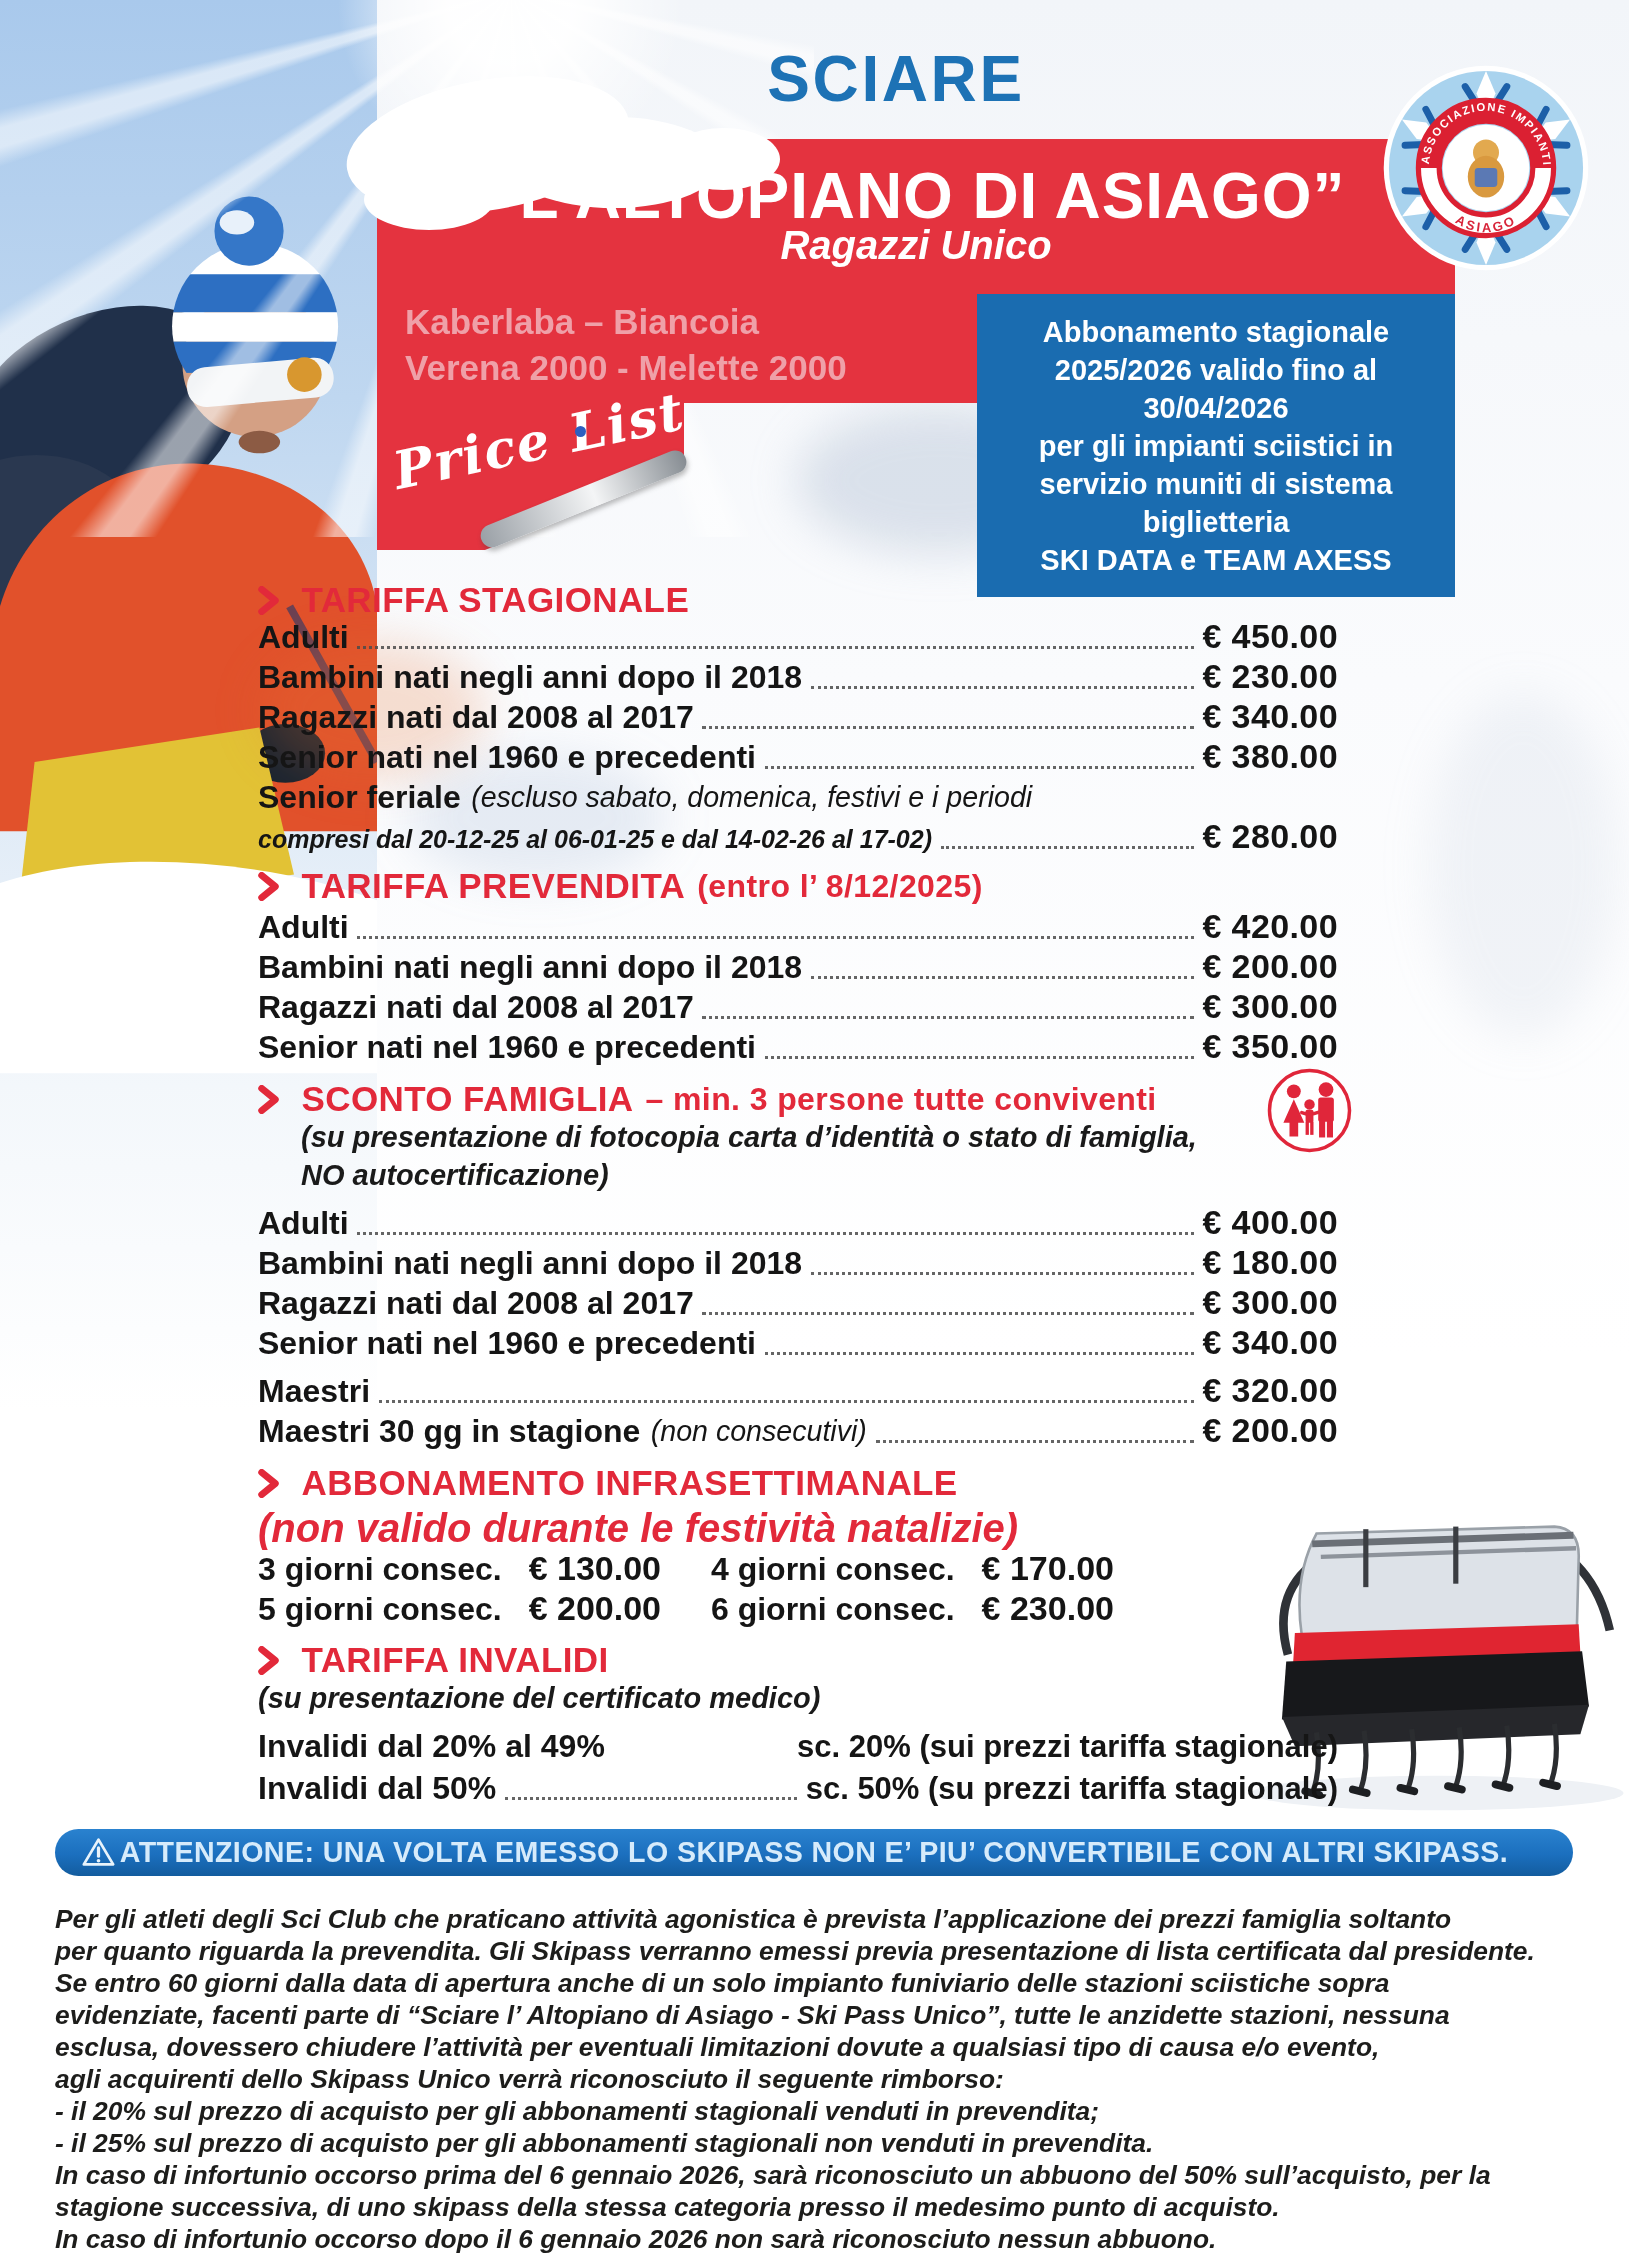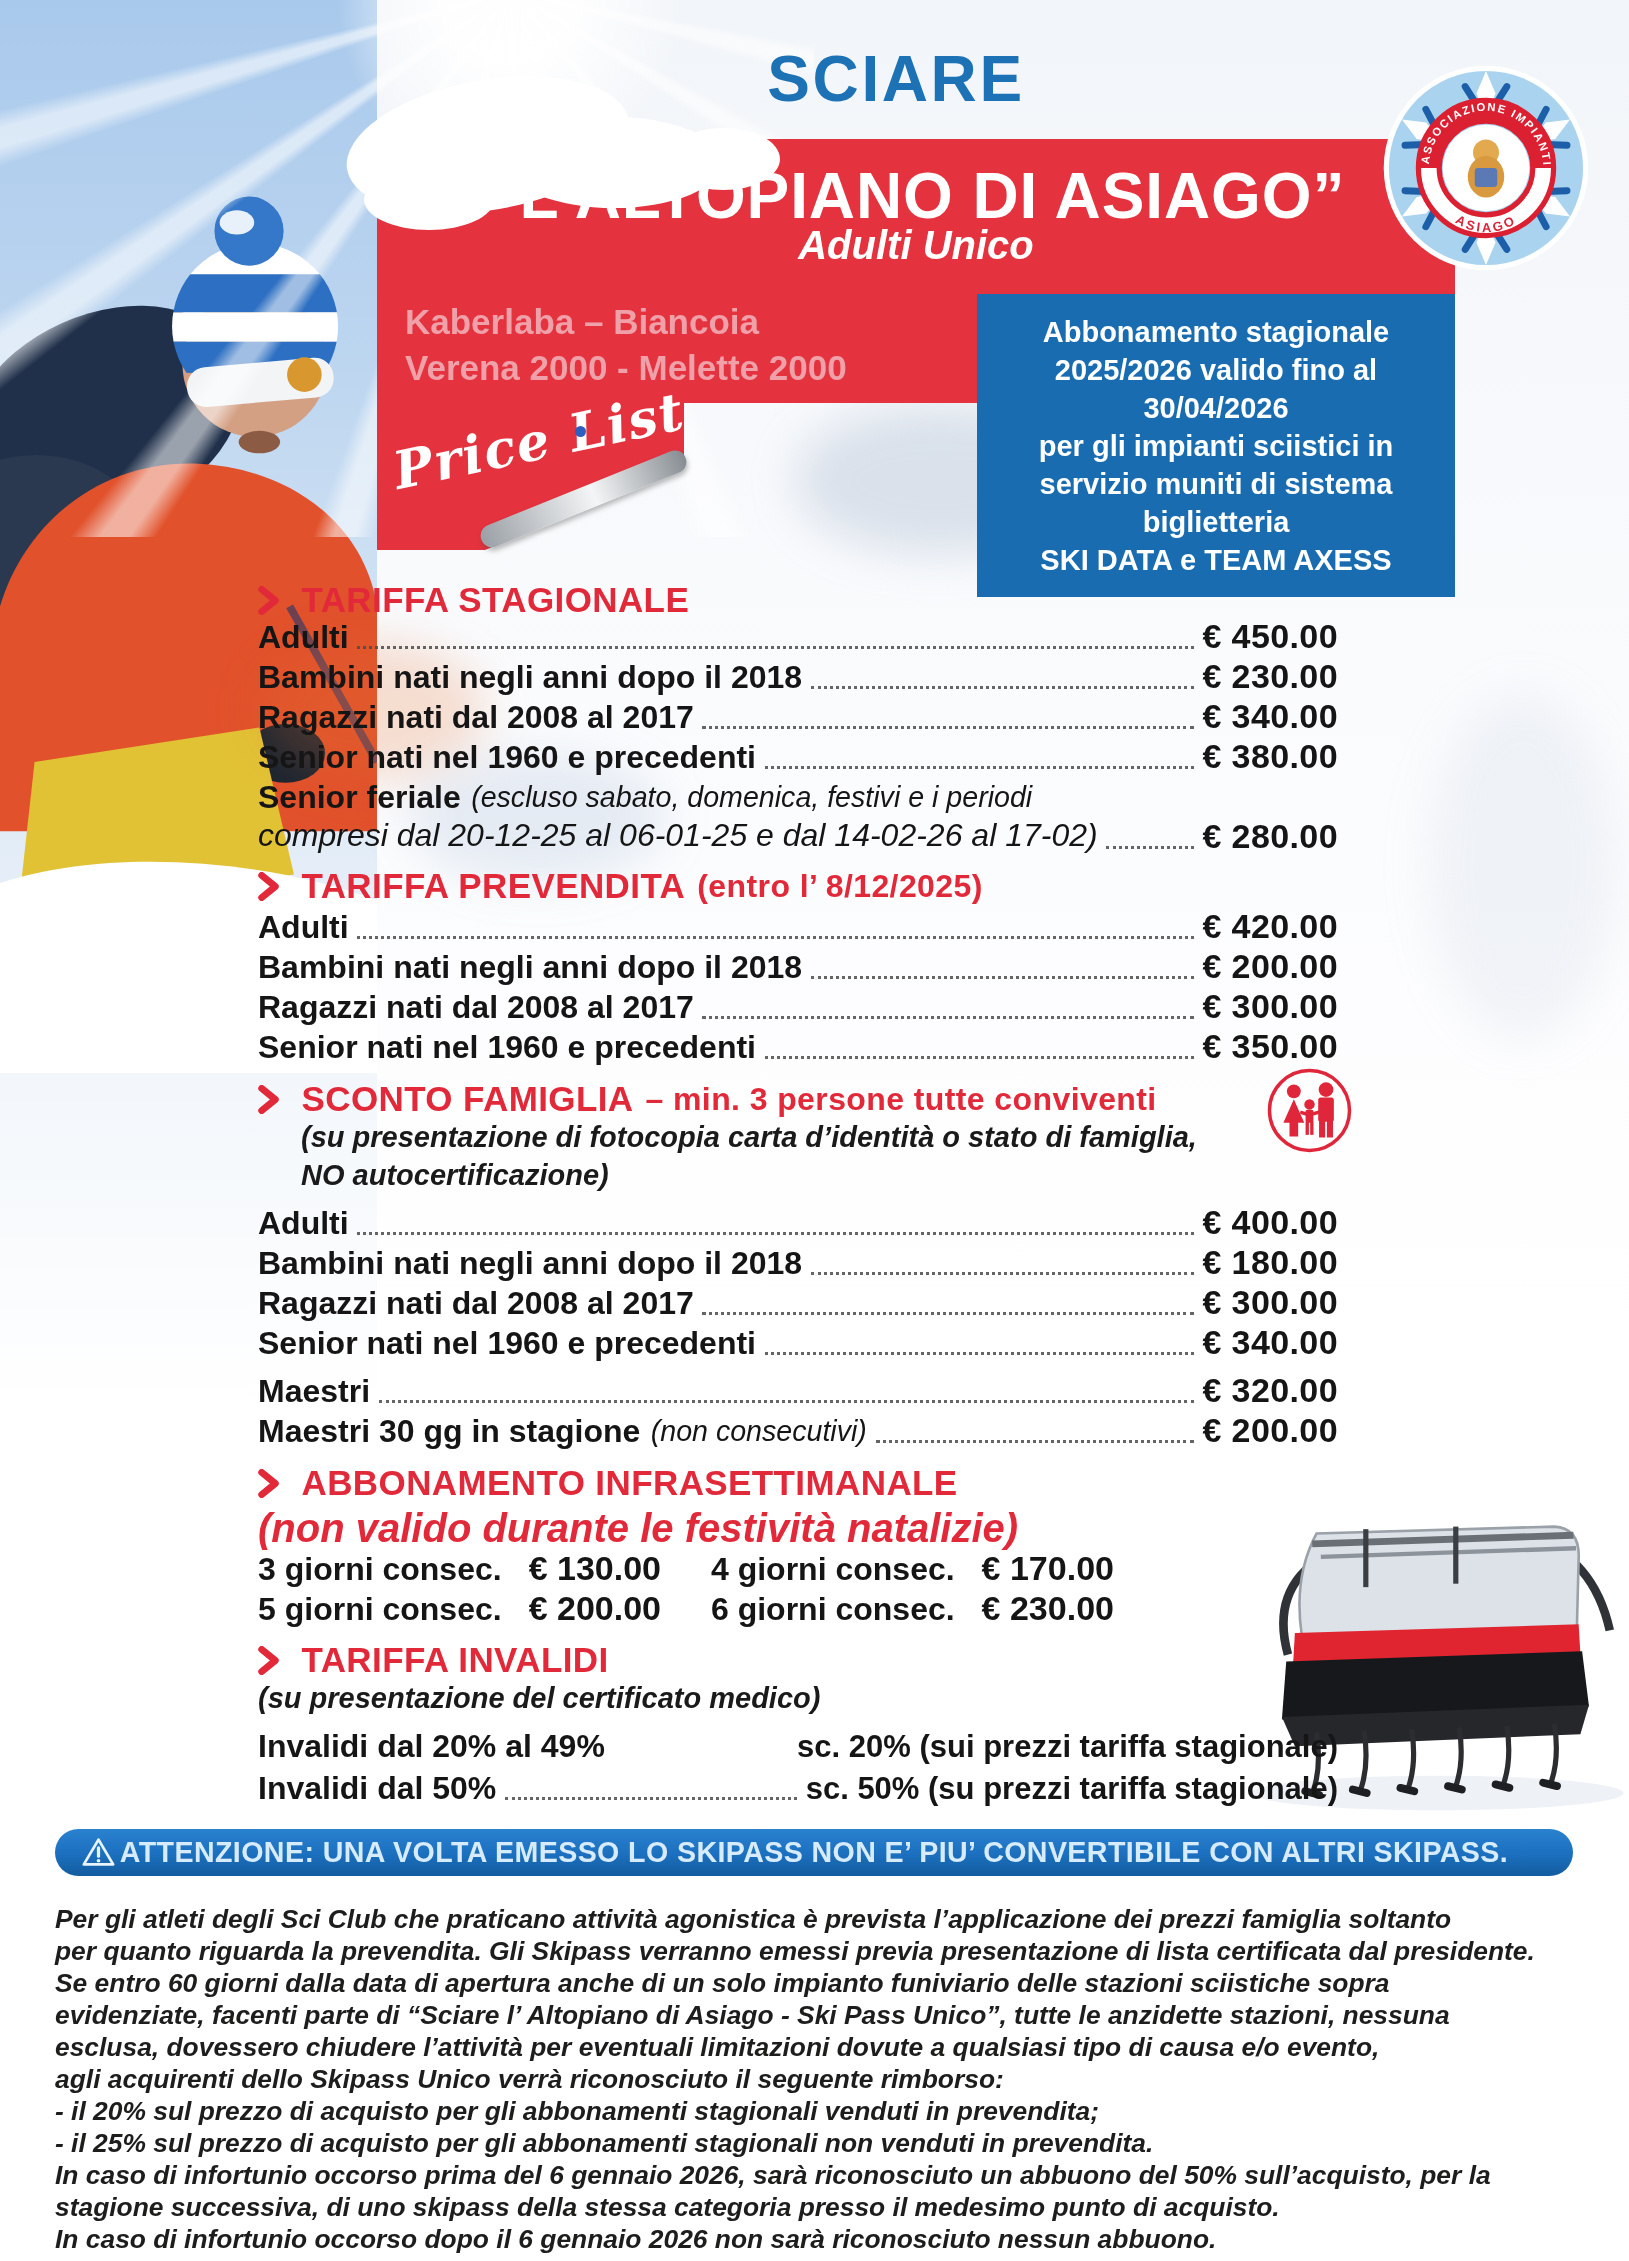--- a/index.html
+++ b/index.html
@@ -43,21 +43,21 @@
      color:#e2293a;font-weight:800;font-size:35px;letter-spacing:0.4px;white-space:nowrap;}
   .sec-head .chev{margin-right:22.5px;display:inline-flex;}
   .suffix{font-size:32px;margin-left:12px;font-weight:800;}
   .subnote{position:absolute;z-index:4;font-style:italic;color:#1a1a1a;font-size:29px;font-weight:600;
      line-height:38px;white-space:pre-line;}
   .subnote-red{position:absolute;z-index:4;font-style:italic;color:#e2293a;font-size:40px;font-weight:800;}
   .rows{position:absolute;left:258px;width:1080px;z-index:4;}
   .prow{display:flex;align-items:flex-end;height:40px;color:#151515;font-size:32px;}
   .lbl{font-weight:600;white-space:nowrap;}
   .nt{font-style:italic;font-weight:500;font-size:28.6px;margin-left:10.4px;white-space:nowrap;padding-bottom:1.7px;}
-  .nt2{font-style:italic;font-weight:400;font-size:32px;white-space:nowrap;padding-bottom:1.7px;}
+  .nt2{font-style:italic;font-weight:700;font-size:25px;white-space:nowrap;padding-bottom:1.7px;}
   .lead{flex:1;border-bottom:3.5px dotted #4b4b4b;margin:0 8.7px 7px 8.7px;min-width:21px;opacity:.85;}
   .spacer{flex:1;}
   .prc{font-weight:800;font-size:34px;letter-spacing:0.4px;white-space:nowrap;}
   .val{font-weight:800;font-size:31px;white-space:nowrap;text-align:center;}
   .dayline{display:flex;align-items:flex-end;height:40px;color:#151515;font-size:32px;}
   .dlbl{font-weight:600;white-space:nowrap;}
   .dprc{font-weight:800;font-size:34px;margin:0 14px 0 27px;white-space:nowrap;}
   .dgap{width:36px;}
   #family-icon{position:absolute;left:1266px;top:1067px;z-index:4;}
   #chairlift{position:absolute;left:1234px;top:1447px;z-index:1;}
@@ -117,21 +117,21 @@
 
   <div id="page-title">SCIARE</div>
 
   <div id="red-shape"></div>
   <div class="snow-blob" style="left:345px;top:80px;width:286px;height:130px;transform:rotate(-10deg);"></div>
   <div class="snow-blob" style="left:506px;top:117px;width:216px;height:91px;"></div>
   <div class="snow-blob" style="left:667px;top:128px;width:113px;height:62px;"></div>
   <div class="snow-blob" style="left:364px;top:169px;width:130px;height:61px;"></div>
 
   <div id="banner-title">“L’ALTOPIANO DI ASIAGO”</div>
-  <div id="banner-subtitle">Adulti Unico</div>
+  <div id="banner-subtitle">Ragazzi Unico</div>
   <div id="areas">Kaberlaba – Biancoia
 Verena 2000 - Melette 2000</div>
   <div id="price-list-label">Price List</div>
   <div id="idot"></div>
   <div id="curl"></div>
 
   <div id="info-box">Abbonamento stagionale
 2025/2026 valido fino al
 30/04/2026
 per gli impianti sciistici in

